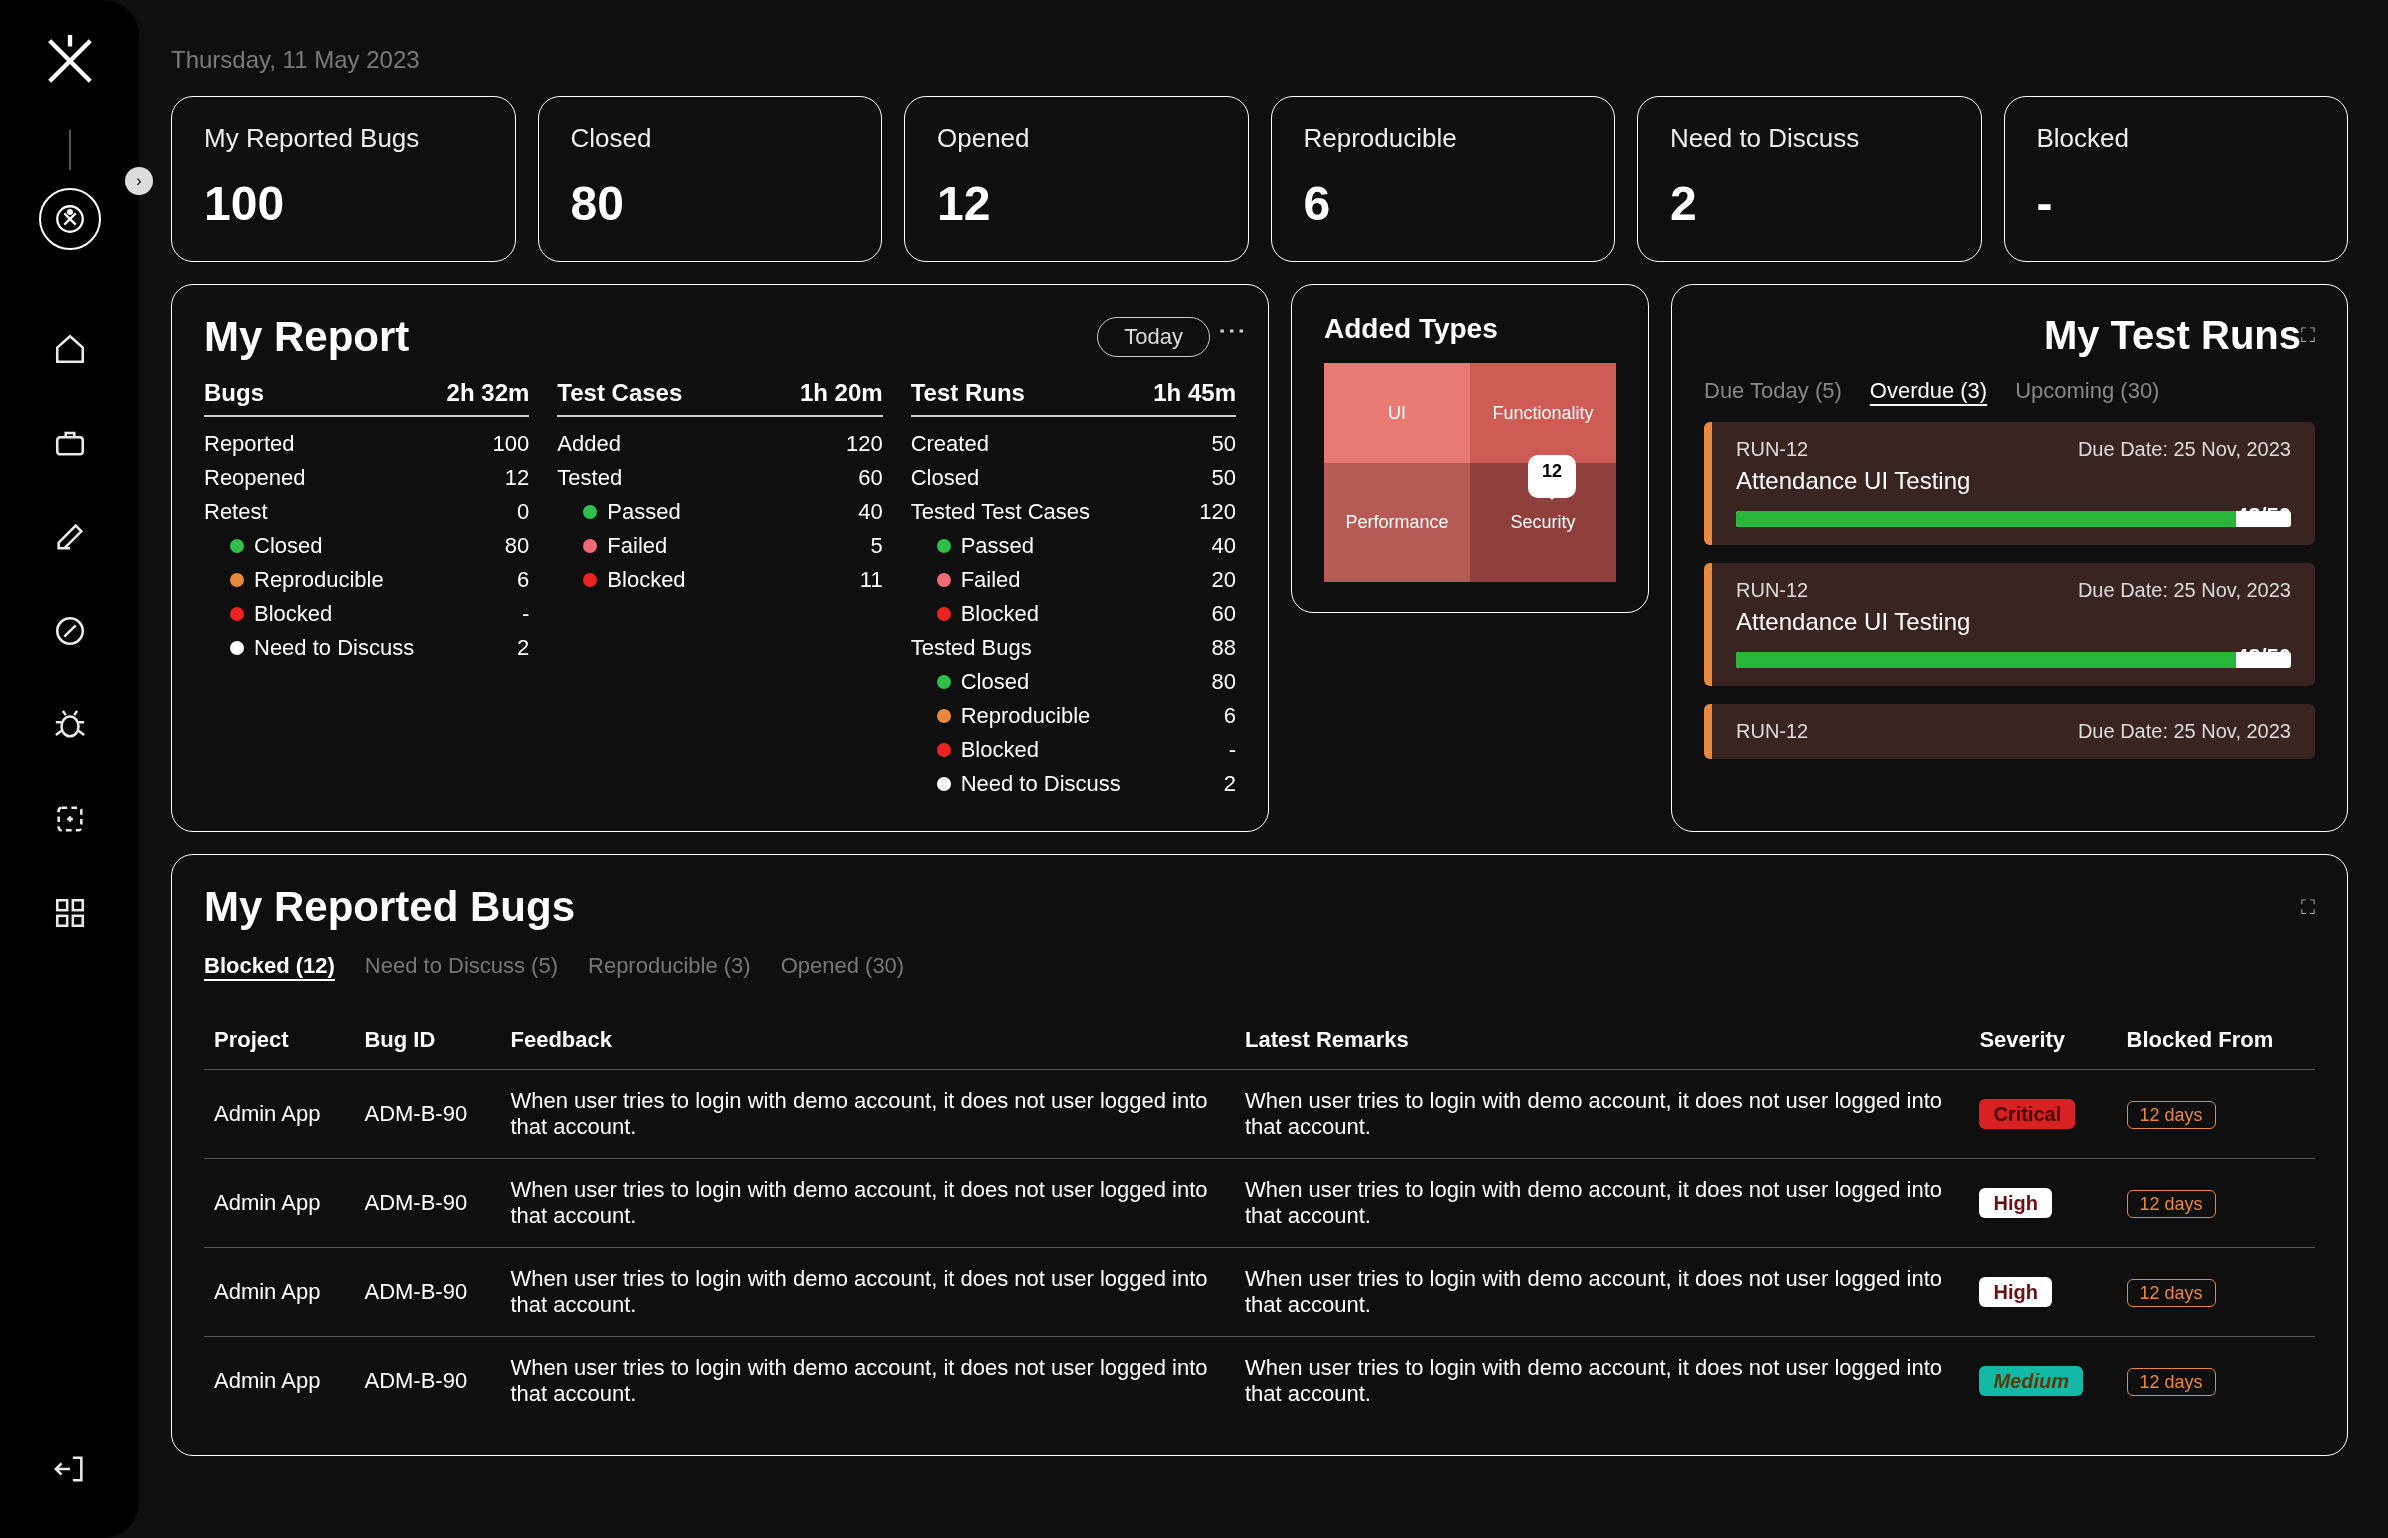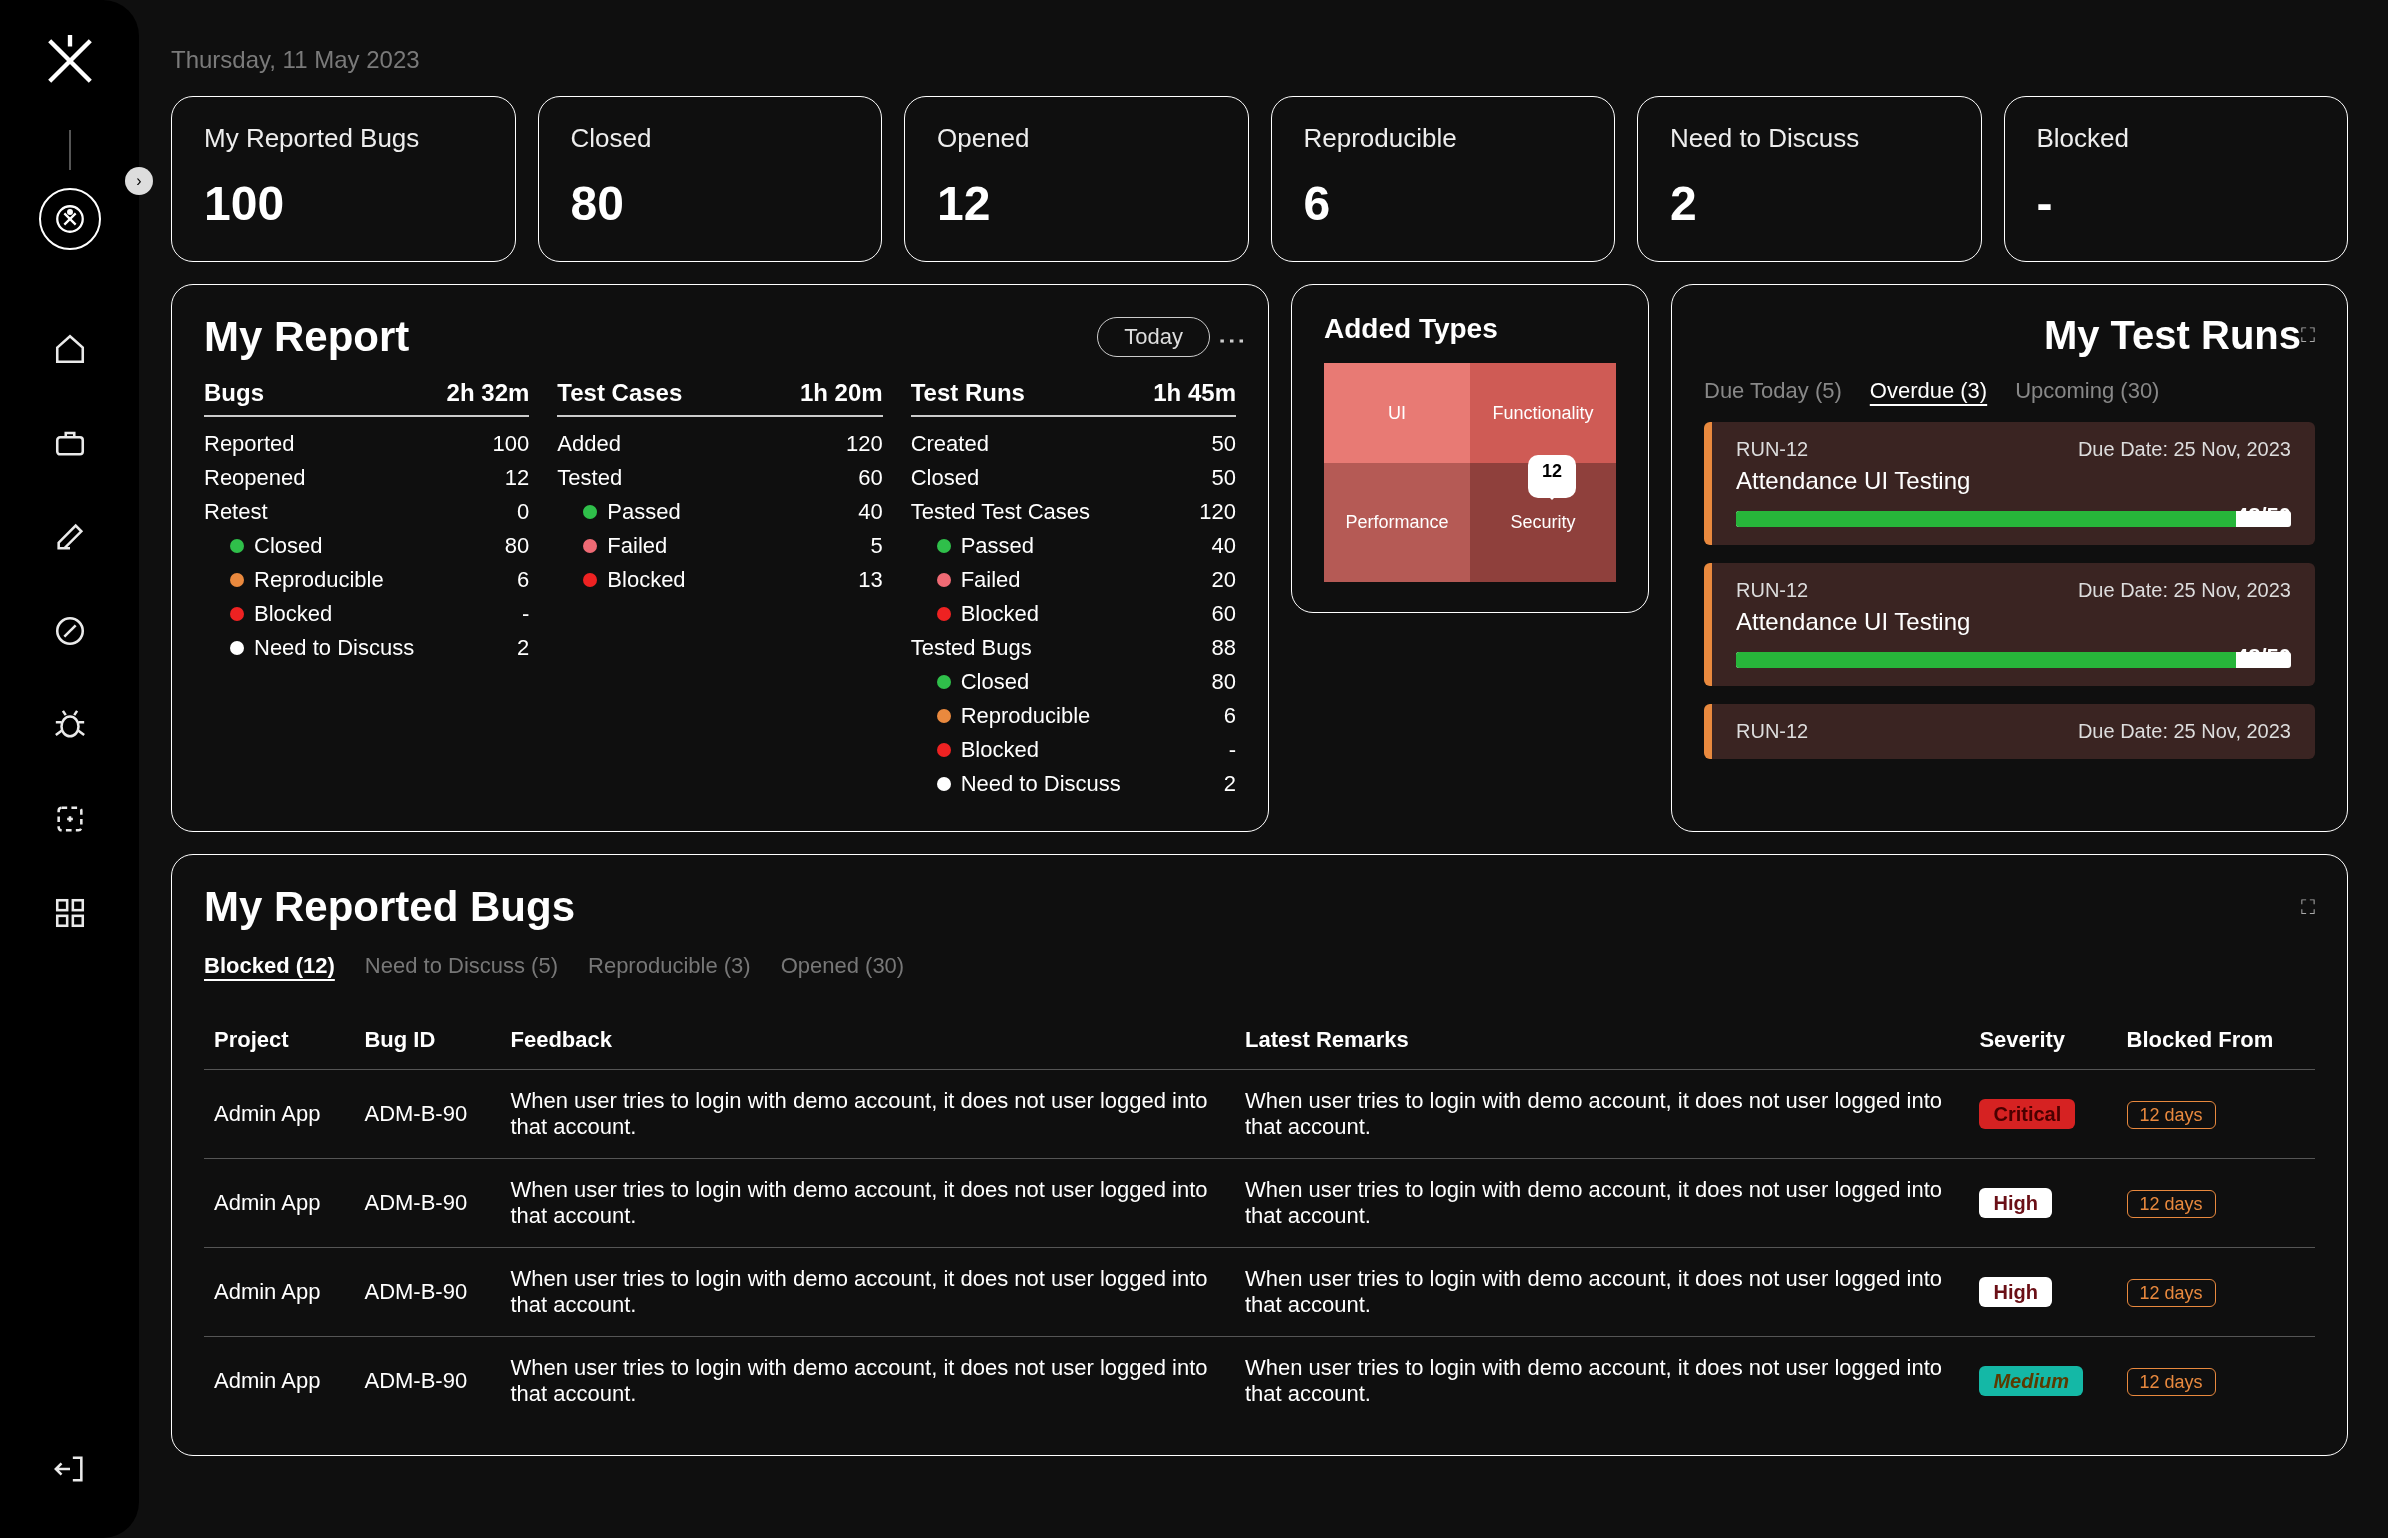--- a/index.html
+++ b/index.html
@@ -28,21 +28,21 @@
 .kpi { flex:1; border:1.5px solid #fff; border-radius:22px; padding:26px 32px 30px; }
 .kpi-label { font-size:26px; font-weight:500; color:#eee; }
 .kpi-value { font-size:48px; font-weight:700; margin-top:22px; }
 
 .row2 { display:flex; gap:22px; }
 .panel { border:1.5px solid #fff; border-radius:22px; padding:28px 32px 30px; }
 
 .myreport { flex:0 0 1098px; display:flex; flex-direction:column; }
 .myreport-head { display:flex; align-items:center; justify-content:space-between; margin-bottom:18px; }
 .myreport-head h2 { font-size:42px; font-weight:700; }
-.head-controls { display:flex; align-items:flex-end; gap:18px; }
+.head-controls { display:flex; align-items:flex-start; gap:18px; }
 .pill { border:1.5px solid #ccc; border-radius:994px; padding:6px 26px; font-size:22px; color:#ddd; }
 .kebab { font-size:28px; color:#ccc; letter-spacing:2px; writing-mode:vertical-rl; line-height:8px; }
 
 .report-cols { display:flex; gap:28px; }
 .rcol { flex:1; }
 .rcol-head { display:flex; justify-content:space-between; border-bottom:2px solid #ccc; padding-bottom:8px; margin-bottom:10px; }
 .rcol-head .t { font-size:24px; font-weight:700; }
 .rcol-head .d { font-size:24px; font-weight:700; }
 .rline { display:flex; justify-content:space-between; align-items:center; font-size:22px; padding:4px 0; }
 .rline .lbl { display:flex; align-items:center; gap:10px; }
@@ -285,21 +285,21 @@
                 <span class="dot d-pink"></span>
                 <span>Failed</span>
               </span>
       <span>5</span>
             </div>
             <div class="rline indent">
       <span class="lbl">
                 <span class="dot d-red"></span>
                 <span>Blocked</span>
               </span>
-      <span>13</span>
+      <span>11</span>
             </div>
           </div>
           <div class="rcol">
      <div class="rcol-head">
               <span class="t">Test Runs</span>
      <span class="d">1h 45m</span>
             </div>
             <div class="rline ">
       <span class="lbl">
                 <span>Created</span>

